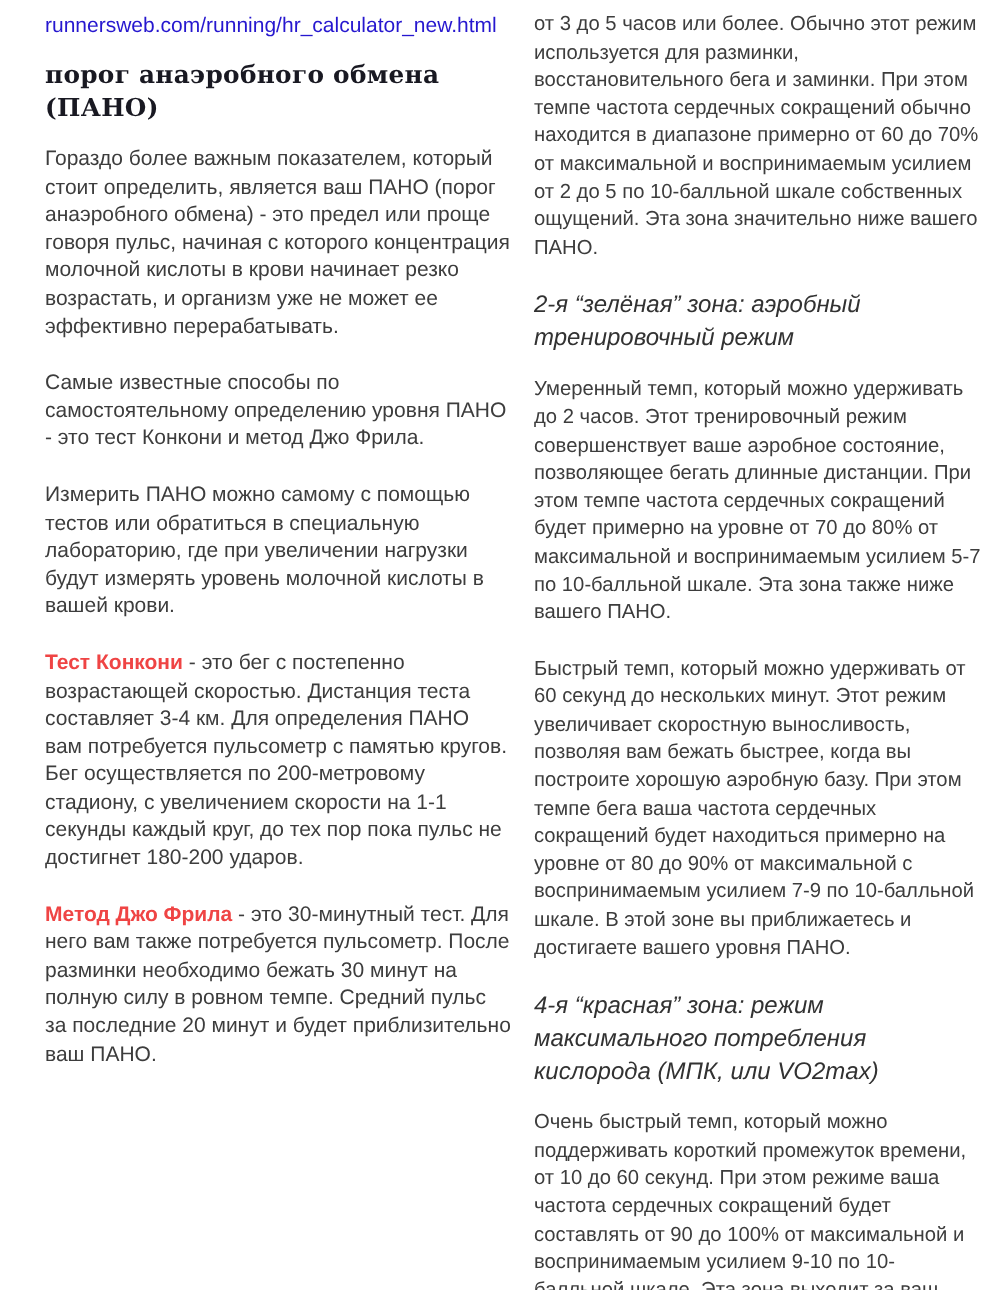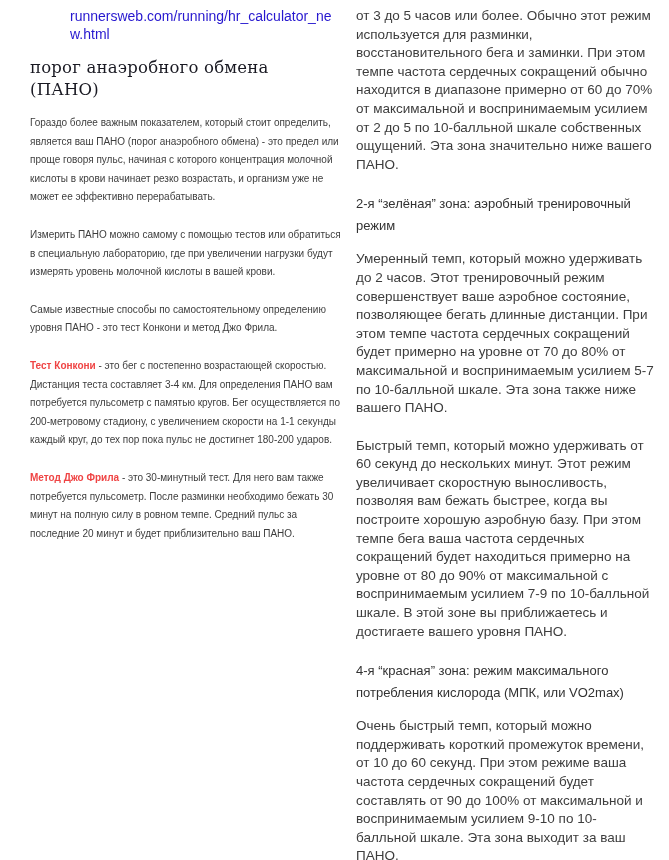--- a/index.html
+++ b/index.html
@@ -25,69 +25,69 @@
   .links { margin: 0 0 2px 0; }
   a.ref-link {
     display: block;
     color: #2617cf;
     text-decoration: none;
     font-size: 14px;
     line-height: 18px;
     margin-bottom: 14px;
     cursor: pointer;
     word-break: break-all;
-    margin-left: 40px;
   }
 
   
   h2.slab {
     font-family: "DejaVu Serif", serif;
-    font-weight: 400;
+    font-weight: 700;
     font-size: 16.5px;
     line-height: 22px;
     letter-spacing: 0.2px;
     color: #191922;
     margin: 4px 0 13px 0;
   }
 
   
   h3.zone {
     font-family: "Liberation Sans", sans-serif;
     font-weight: 400;
-    font-size: 13px;
+    font-size: 16px;
     line-height: 22px;
     color: #323232;
     margin: 17px 0 13px 0;
+    font-style: italic;
   }
 
   
   p.body {
     margin: 0 0 19px 0;
-    font-size: 10px;
+    font-size: 14px;
     line-height: 18.6px;
   }
   .col-right p.body { font-size: 13.5px; line-height: 18.6px; }
   p.body b { color: #ef4444; }
 </style>
 </head>
 <body>
 
 <div class="page">
 
   <div class="col-left">
 
     <div class="links">
       <a class="ref-link" href="#">runnersweb.com/running/hr_calculator_new.html</a>
     </div>
 
     <h2 class="slab">порог анаэробного обмена (ПАНО)</h2>
 
     <p class="body">Гораздо более важным показателем, который стоит определить, является ваш ПАНО (порог анаэробного обмена) - это предел или проще говоря пульс, начиная с которого концентрация молочной кислоты в крови начинает резко возрастать, и организм уже не может ее эффективно перерабатывать.</p>
+    <p class="body">Самые известные способы по самостоятельному определению уровня ПАНО - это тест Конкони и метод Джо Фрила.</p>
     <p class="body">Измерить ПАНО можно самому с помощью тестов или обратиться в специальную лабораторию, где при увеличении нагрузки будут измерять уровень молочной кислоты в вашей крови.</p>
-    <p class="body">Самые известные способы по самостоятельному определению уровня ПАНО - это тест Конкони и метод Джо Фрила.</p>
 
     <p class="body"><b>Тест Конкони</b><span> - это бег с постепенно возрастающей скоростью. Дистанция теста составляет 3-4 км. Для определения ПАНО вам потребуется пульсометр с памятью кругов. Бег осуществляется по 200-метровому стадиону, с увеличением скорости на 1-1 секунды каждый круг, до тех пор пока пульс не достигнет 180-200 ударов.</span></p>
 
     <p class="body"><b>Метод Джо Фрила</b><span> - это 30-минутный тест. Для него вам также потребуется пульсометр. После разминки необходимо бежать 30 минут на полную силу в ровном темпе. Средний пульс за последние 20 минут и будет приблизительно ваш ПАНО.</span></p>
 
   </div>
 
   <div class="col-right">
 
     <p class="body">от 3 до 5 часов или более. Обычно этот режим используется для разминки, восстановительного бега и заминки. При этом темпе частота сердечных сокращений обычно находится в диапазоне примерно от 60 до 70% от максимальной и воспринимаемым усилием от 2 до 5 по 10-балльной шкале собственных ощущений. Эта зона значительно ниже вашего ПАНО.</p>

